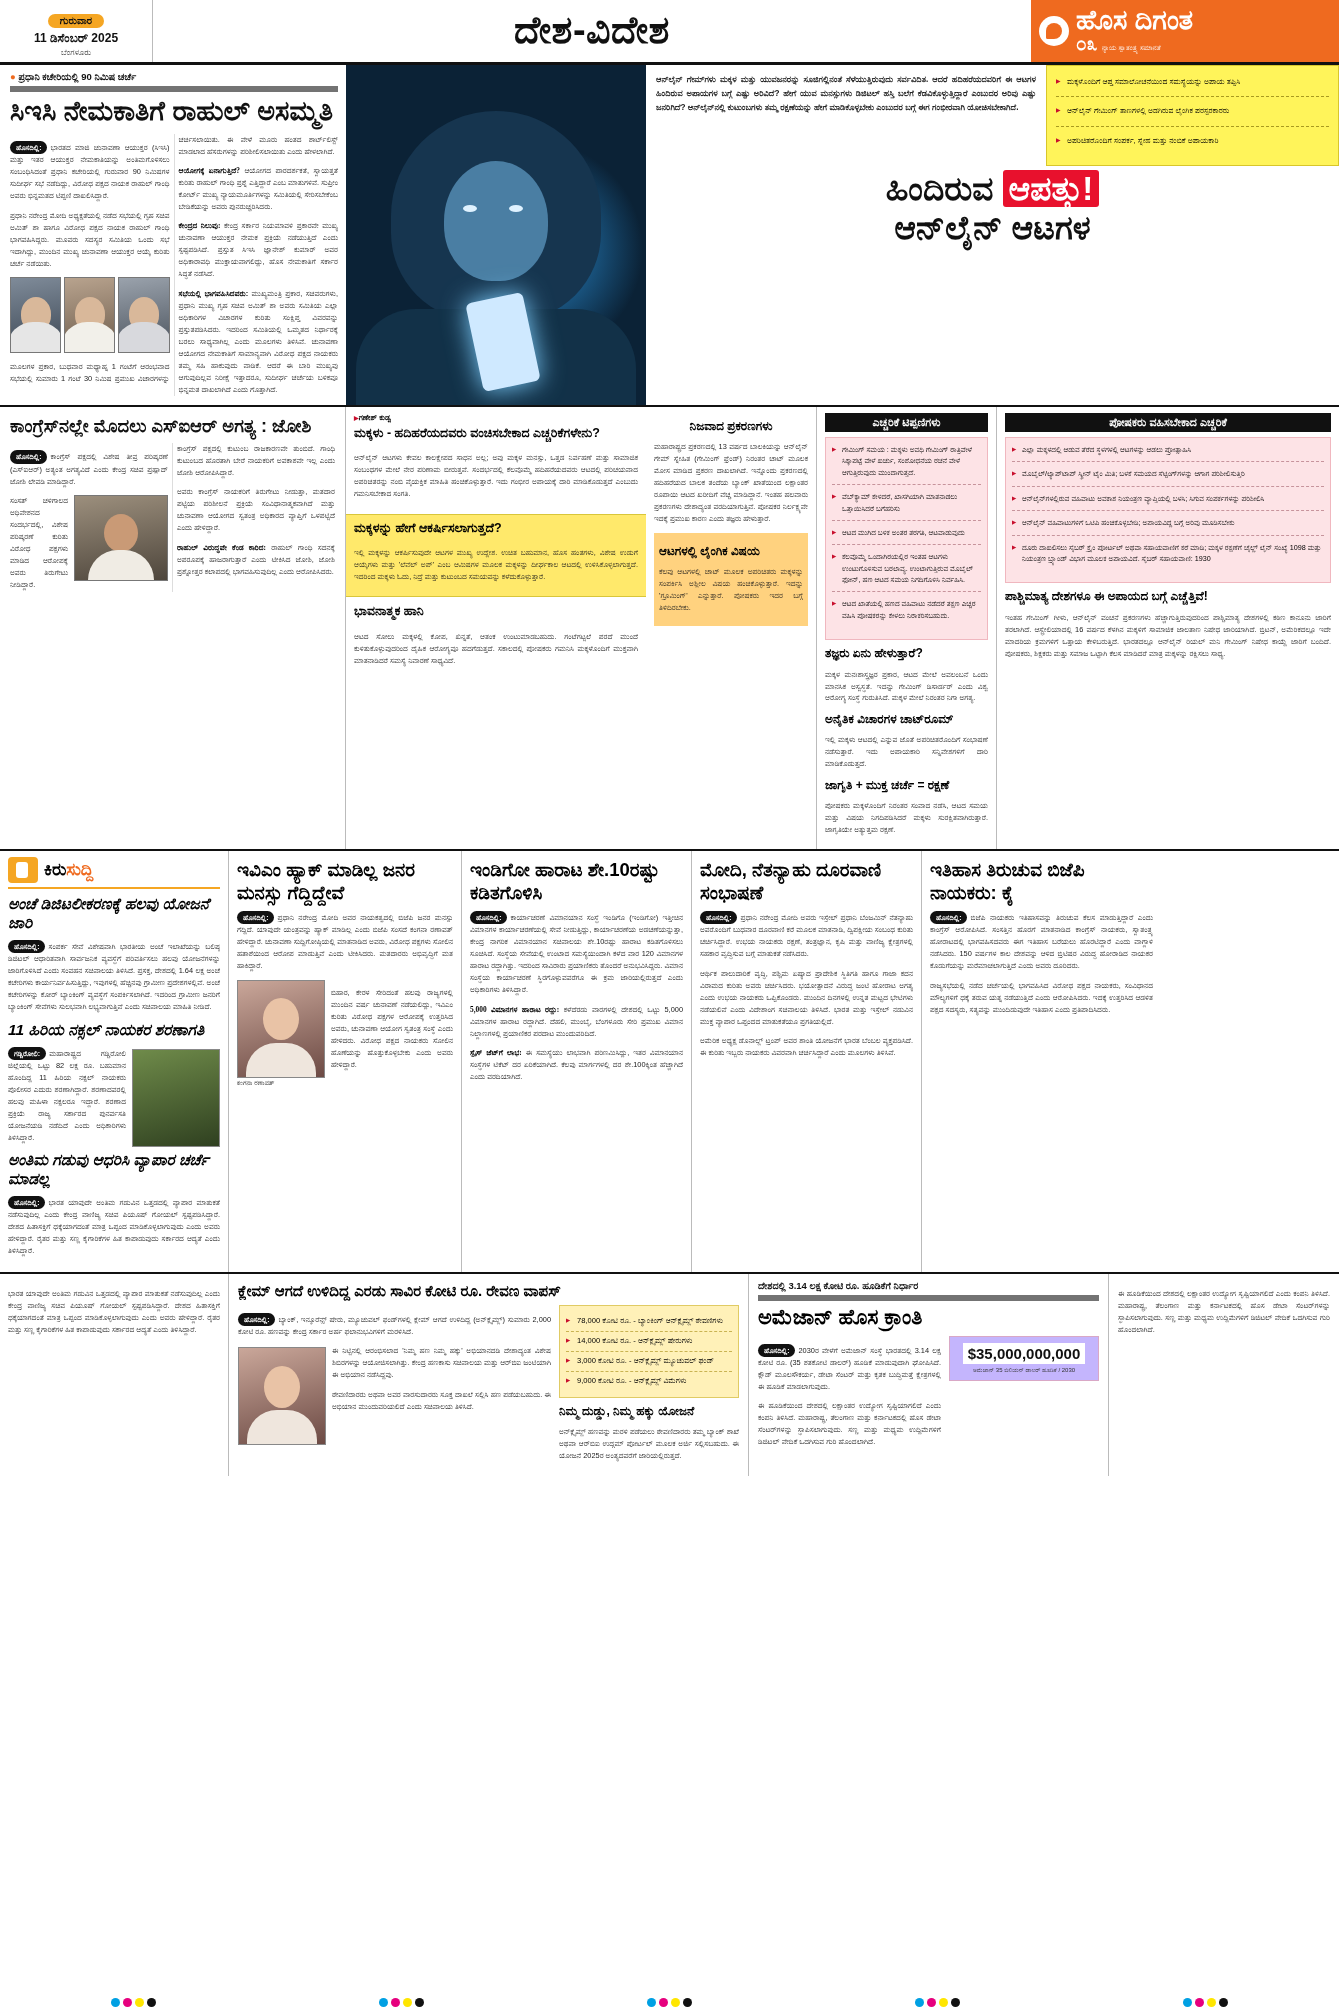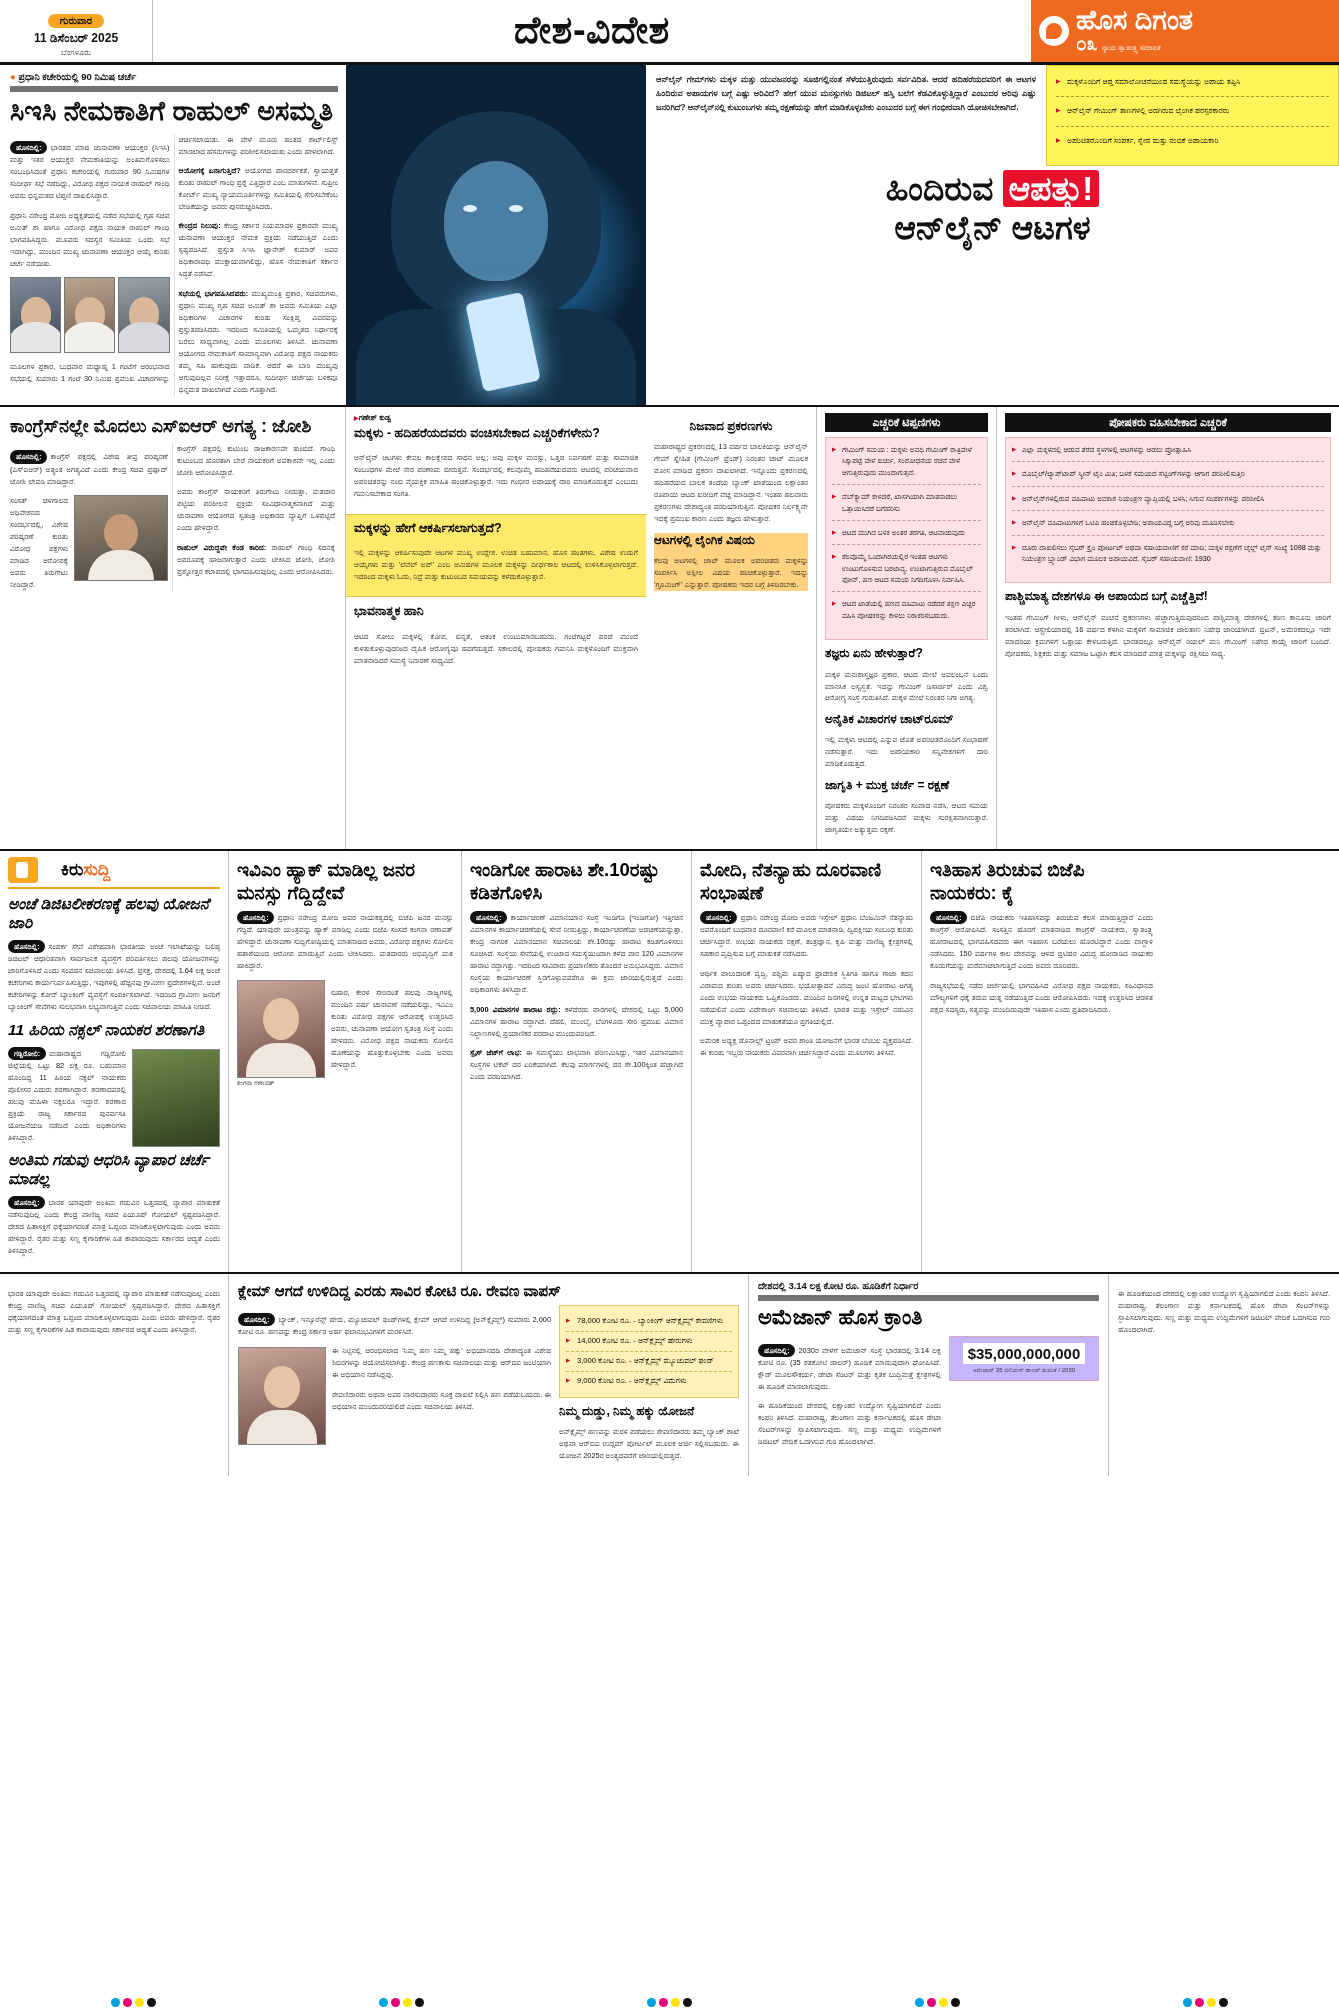--- a/index.html
+++ b/index.html
@@ -18,21 +18,21 @@
   .mh-logo .circ{width:30px;height:30px;border-radius:50%;background:#fff;margin-right:7px;display:flex;align-items:center;justify-content:center;}
   .mh-logo .circ i{width:16px;height:16px;background:#ef6a1f;border-radius:50% 50% 50% 10%;display:block;}
   .mh-logo .lg{color:#fff;}
   .mh-logo .lg .l1{font-size:27px;font-weight:bold;line-height:1;}
   .mh-logo .lg .l2{font-size:19px;font-weight:bold;line-height:1.1;}
   .mh-logo .lg .l3{font-size:7px;line-height:1.1;}
 
   
   .kn{font-size:7.4px;line-height:1.62;color:#1a1a1a;text-align:justify;}
   .kn b{color:#000;}
-  .lead{color:#c8102e;font-weight:bold;}
+  .lead{color:#c8102e;font-weight:bold;font-family:Liberation Serif, serif;}
 
   
   .top{display:flex;border-bottom:2px solid #111;}
   .col-a{width:346px;padding:6px 8px 8px 10px;box-sizing:border-box;}
   .kicker{font-size:9.5px;font-weight:bold;color:#111;border-bottom:6px solid #737373;padding-bottom:3px;margin-bottom:4px;}
   .kicker .dot{color:#ef6a1f;}
   .headline{font-size:27px;font-weight:bold;line-height:1.14;color:#111;margin:2px 0 7px;}
   .byline{display:inline-block;background:#111;color:#fff;font-size:7px;font-weight:bold;padding:1px 6px;border-radius:7px;margin-right:3px;}
   .cols2{column-count:2;column-gap:9px;column-rule:1px solid #ddd;}
   .photo-row{display:flex;gap:3px;margin:5px 0;}
@@ -100,21 +100,21 @@
   .sec-h{font-size:12px;font-weight:bold;line-height:1.25;margin:6px 0 4px;}
 
   
   .lower{display:flex;border-bottom:2px solid #111;}
   .lw{padding:6px 8px 8px;box-sizing:border-box;}
   .lw1{width:228px;}
   .lw2{width:233px;border-left:1px solid #bbb;}
   .lw3{width:230px;border-left:1px solid #bbb;}
   .lw4{width:230px;border-left:1px solid #bbb;}
   .lw5{width:222px;border-left:1px solid #bbb;}
-  .kiru{display:flex;align-items:center;gap:23px;border-bottom:2px solid #f5a623;padding-bottom:4px;margin-bottom:6px;}
+  .kiru{display:flex;align-items:center;gap:6px;border-bottom:2px solid #f5a623;padding-bottom:4px;margin-bottom:6px;}
   .kiru .ic{width:30px;height:26px;background:#f5a623;border-radius:4px;position:relative;}
   .kiru .ic:after{content:"";position:absolute;left:8px;top:5px;width:12px;height:16px;background:#fff;border-radius:3px;}
   .kiru .tt{font-size:17px;font-weight:bold;}
   .kiru .tt .o{color:#ef6a1f;}
   .l-head{font-size:15.5px;font-weight:bold;line-height:1.2;margin:2px 0 5px;font-style:italic;}
   .l-head2{font-size:18.5px;font-weight:bold;line-height:1.2;margin:2px 0 5px;}
   .thumb{width:86px;height:96px;float:right;margin:2px 0 4px 6px;background:linear-gradient(165deg,#caa79a,#6c4a44);border:1px solid #888;position:relative;overflow:hidden;}
   .thumb .face{position:absolute;left:50%;top:18%;transform:translateX(-50%);width:36px;height:42px;border-radius:50%;background:#e9c3a6;}
   .thumb .body{position:absolute;left:50%;bottom:0;transform:translateX(-50%);width:70px;height:34px;border-radius:30px 30px 0 0;background:#efe6dd;}
   .thumb.green{background:linear-gradient(165deg,#6f8b4a,#2f4020);}
@@ -250,21 +250,21 @@
       </div>
       <div class="sub-h" style="padding-top:6px">ಭಾವನಾತ್ಮಕ ಹಾನಿ</div>
       <p class="kn pad8">ಆಟದ ಸೋಲು ಮಕ್ಕಳಲ್ಲಿ ಕೋಪ, ಖಿನ್ನತೆ, ಆತಂಕ ಉಂಟುಮಾಡಬಹುದು. ಗಂಟೆಗಟ್ಟಲೆ ಪರದೆ ಮುಂದೆ ಕುಳಿತುಕೊಳ್ಳುವುದರಿಂದ ದೈಹಿಕ ಆರೋಗ್ಯವೂ ಹದಗೆಡುತ್ತದೆ. ಸಕಾಲದಲ್ಲಿ ಪೋಷಕರು ಗಮನಿಸಿ ಮಕ್ಕಳೊಂದಿಗೆ ಮುಕ್ತವಾಗಿ ಮಾತನಾಡಿದರೆ ಸಮಸ್ಯೆ ನಿವಾರಣೆ ಸಾಧ್ಯವಿದೆ.</p>
 
     </div>
 
     <div class="m-right">
       <div class="mr-c mr1">
         <div class="sec-h" style="text-align:center">ನಿಜವಾದ ಪ್ರಕರಣಗಳು</div>
         <p class="kn">ಮಹಾರಾಷ್ಟ್ರದ ಪ್ರಕರಣದಲ್ಲಿ 13 ವರ್ಷದ ಬಾಲಕಿಯನ್ನು ಆನ್‌ಲೈನ್ ಗೇಮ್ ಸ್ನೇಹಿತ (ಗೇಮಿಂಗ್ ಫ್ರೆಂಡ್) ನಿರಂತರ ಚಾಟ್ ಮೂಲಕ ಮೋಸ ಮಾಡಿದ ಪ್ರಕರಣ ದಾಖಲಾಗಿದೆ. ಇನ್ನೊಂದು ಪ್ರಕರಣದಲ್ಲಿ ಹದಿಹರೆಯದ ಬಾಲಕ ತಂದೆಯ ಬ್ಯಾಂಕ್ ಖಾತೆಯಿಂದ ಲಕ್ಷಾಂತರ ರೂಪಾಯಿ ಆಟದ ಖರೀದಿಗೆ ವೆಚ್ಚ ಮಾಡಿದ್ದಾನೆ. ಇಂತಹ ಹಲವಾರು ಪ್ರಕರಣಗಳು ದೇಶಾದ್ಯಂತ ವರದಿಯಾಗುತ್ತಿವೆ. ಪೋಷಕರ ನಿರ್ಲಕ್ಷ್ಯವೇ ಇದಕ್ಕೆ ಪ್ರಮುಖ ಕಾರಣ ಎಂದು ತಜ್ಞರು ಹೇಳುತ್ತಾರೆ.</p>
-        <div class="org" style="margin-top:6px;">
+        <div class="org" style="margin-top:6px;padding:5px;">
           <div class="sec-h">ಆಟಗಳಲ್ಲಿ ಲೈಂಗಿಕ ವಿಷಯ</div>
           <p class="kn">ಕೆಲವು ಆಟಗಳಲ್ಲಿ ಚಾಟ್ ಮೂಲಕ ಅಪರಿಚಿತರು ಮಕ್ಕಳನ್ನು ಸಂಪರ್ಕಿಸಿ ಅಶ್ಲೀಲ ವಿಷಯ ಹಂಚಿಕೊಳ್ಳುತ್ತಾರೆ. ಇದನ್ನು 'ಗ್ರೂಮಿಂಗ್' ಎನ್ನುತ್ತಾರೆ. ಪೋಷಕರು ಇದರ ಬಗ್ಗೆ ತಿಳಿದಿರಬೇಕು.</p>
         </div>
       </div>
 
       <div class="mr-c mr2">
         <div class="blk-h">ಎಚ್ಚರಿಕೆ ಟಿಪ್ಪಣಿಗಳು</div>
         <div class="pink">
           <ul>
             <li>ಗೇಮಿಂಗ್ ಸಮಯ : ಮಕ್ಕಳು ಅವಧಿ ಗೇಮಿಂಗ್ ರಾತ್ರಿವೇಳೆ ಸಿಕ್ಕಾಪಟ್ಟೆ ವೇಳೆ ಖರ್ಚು, ಸಂಶೋಧನೆಯ ರಚನೆ ವೇಳೆ ಆಗುತ್ತಿರುವುದು ಮುಂದಾಗುತ್ತದೆ.</li>

